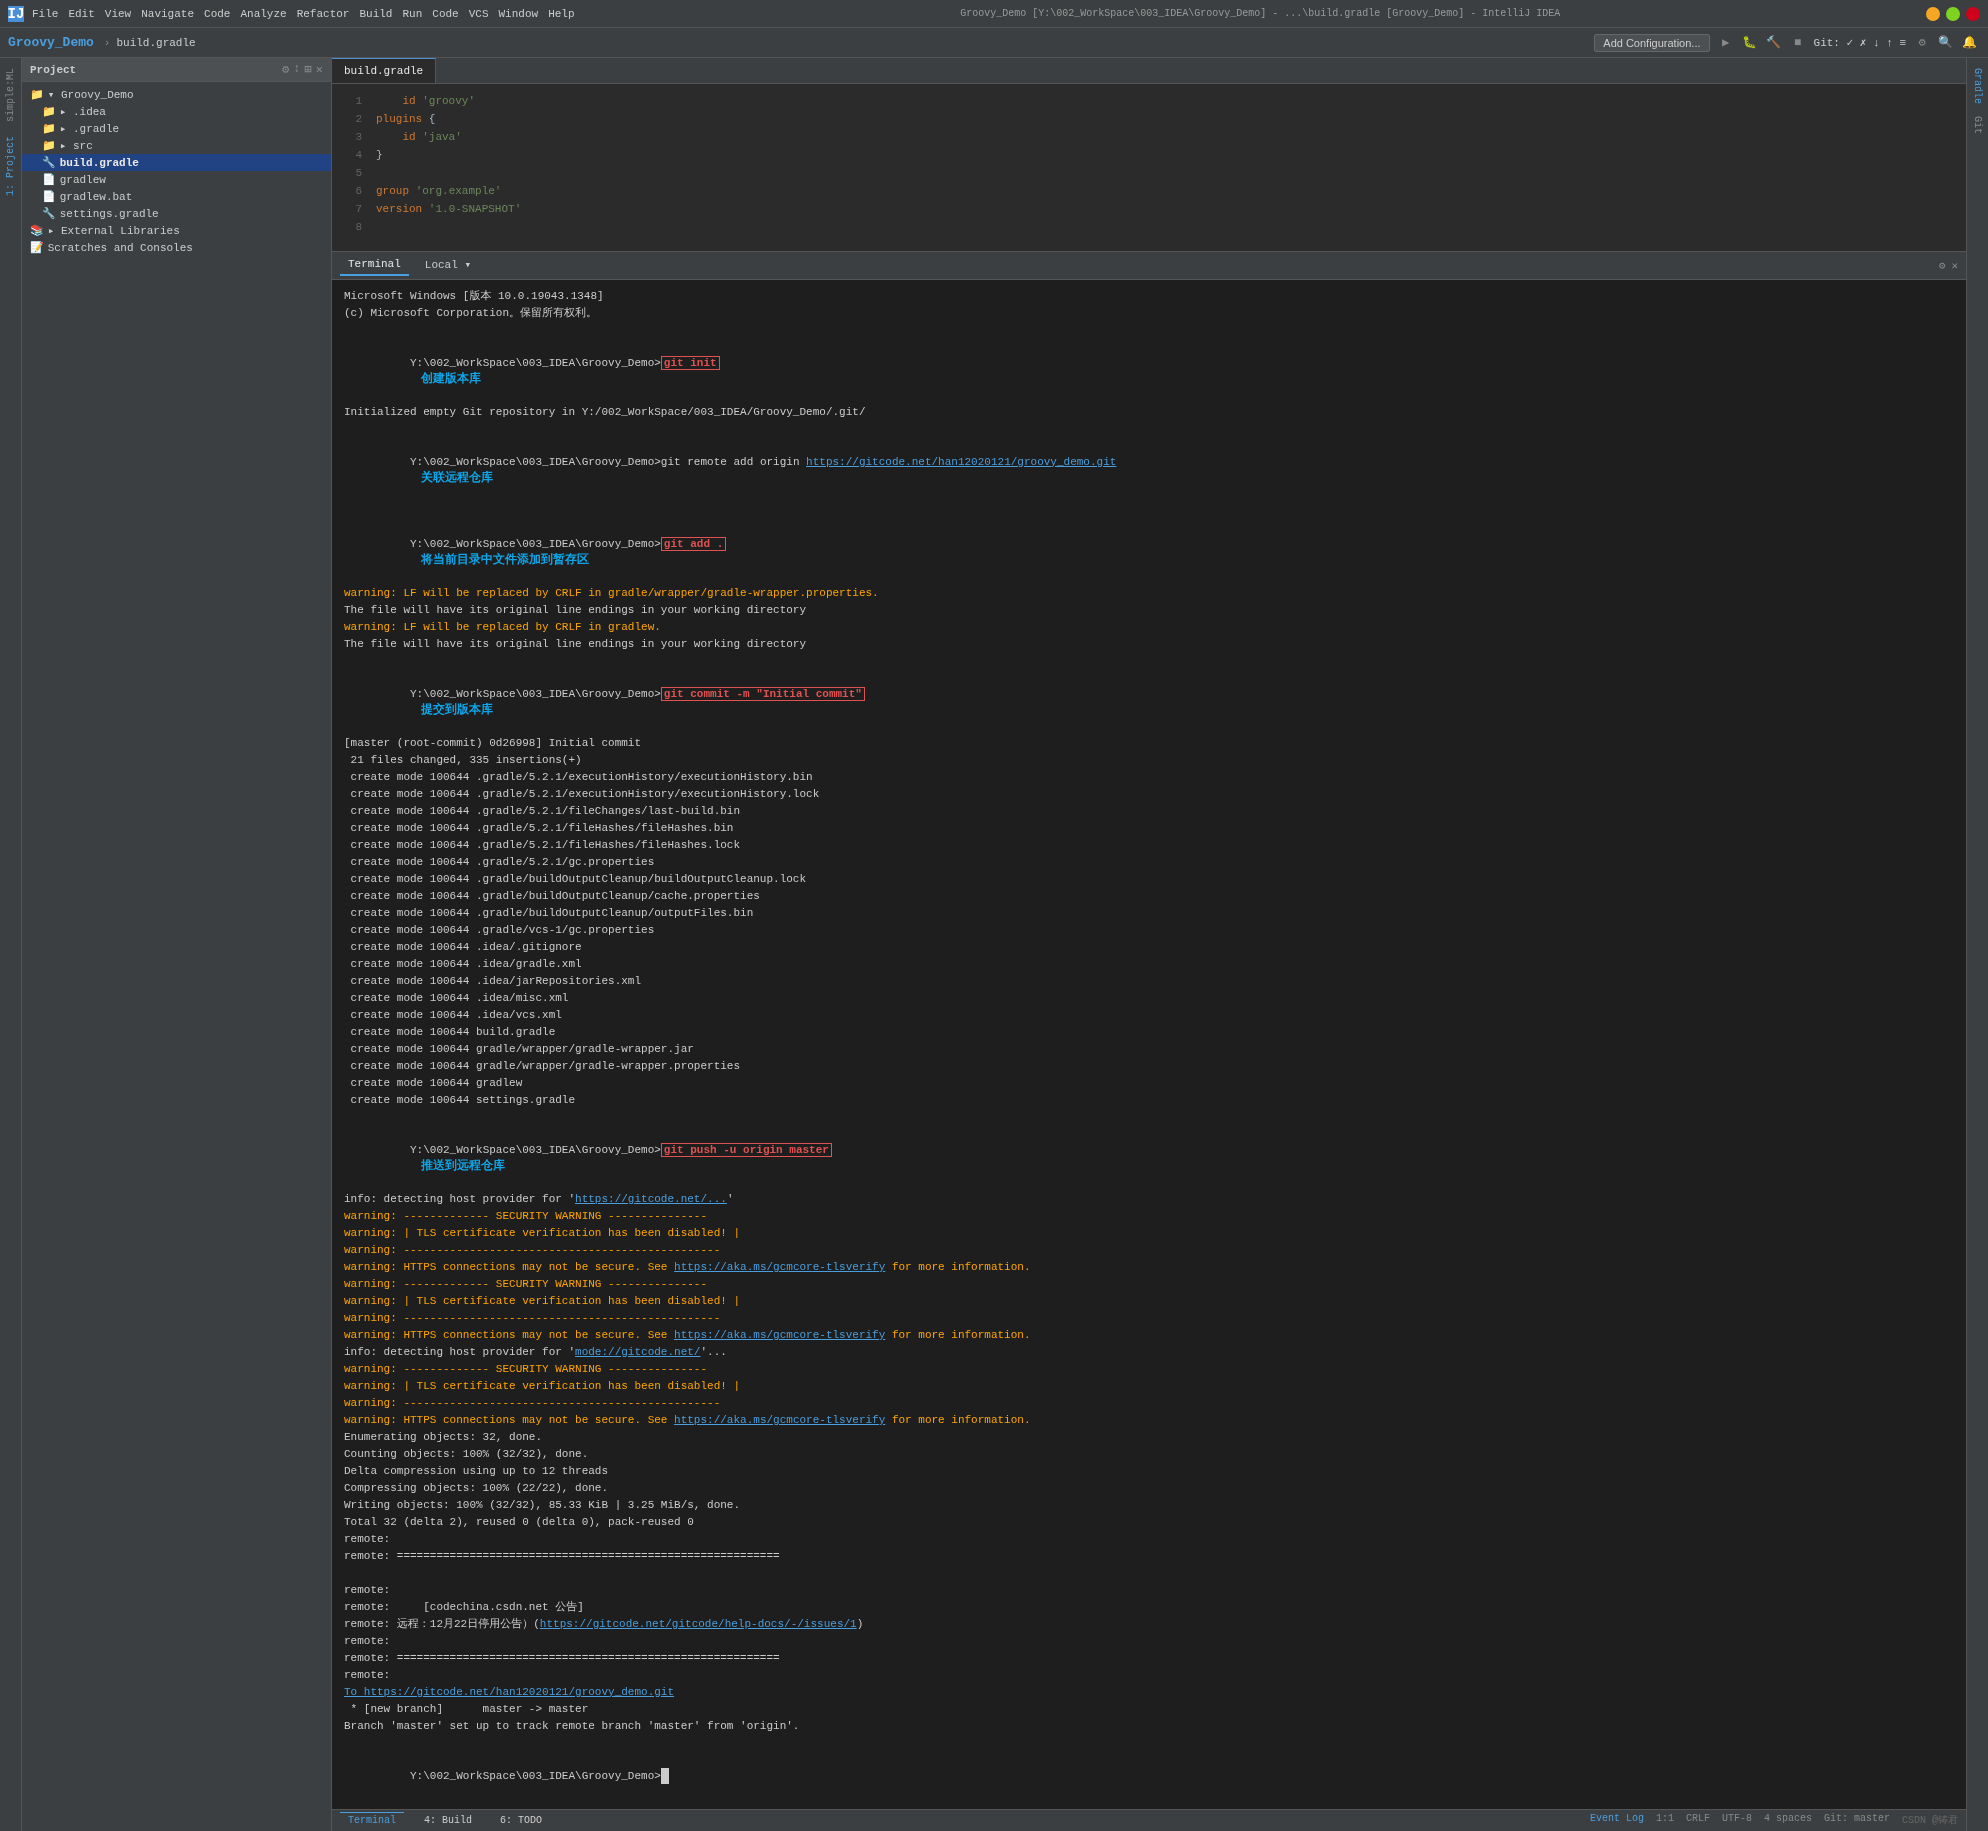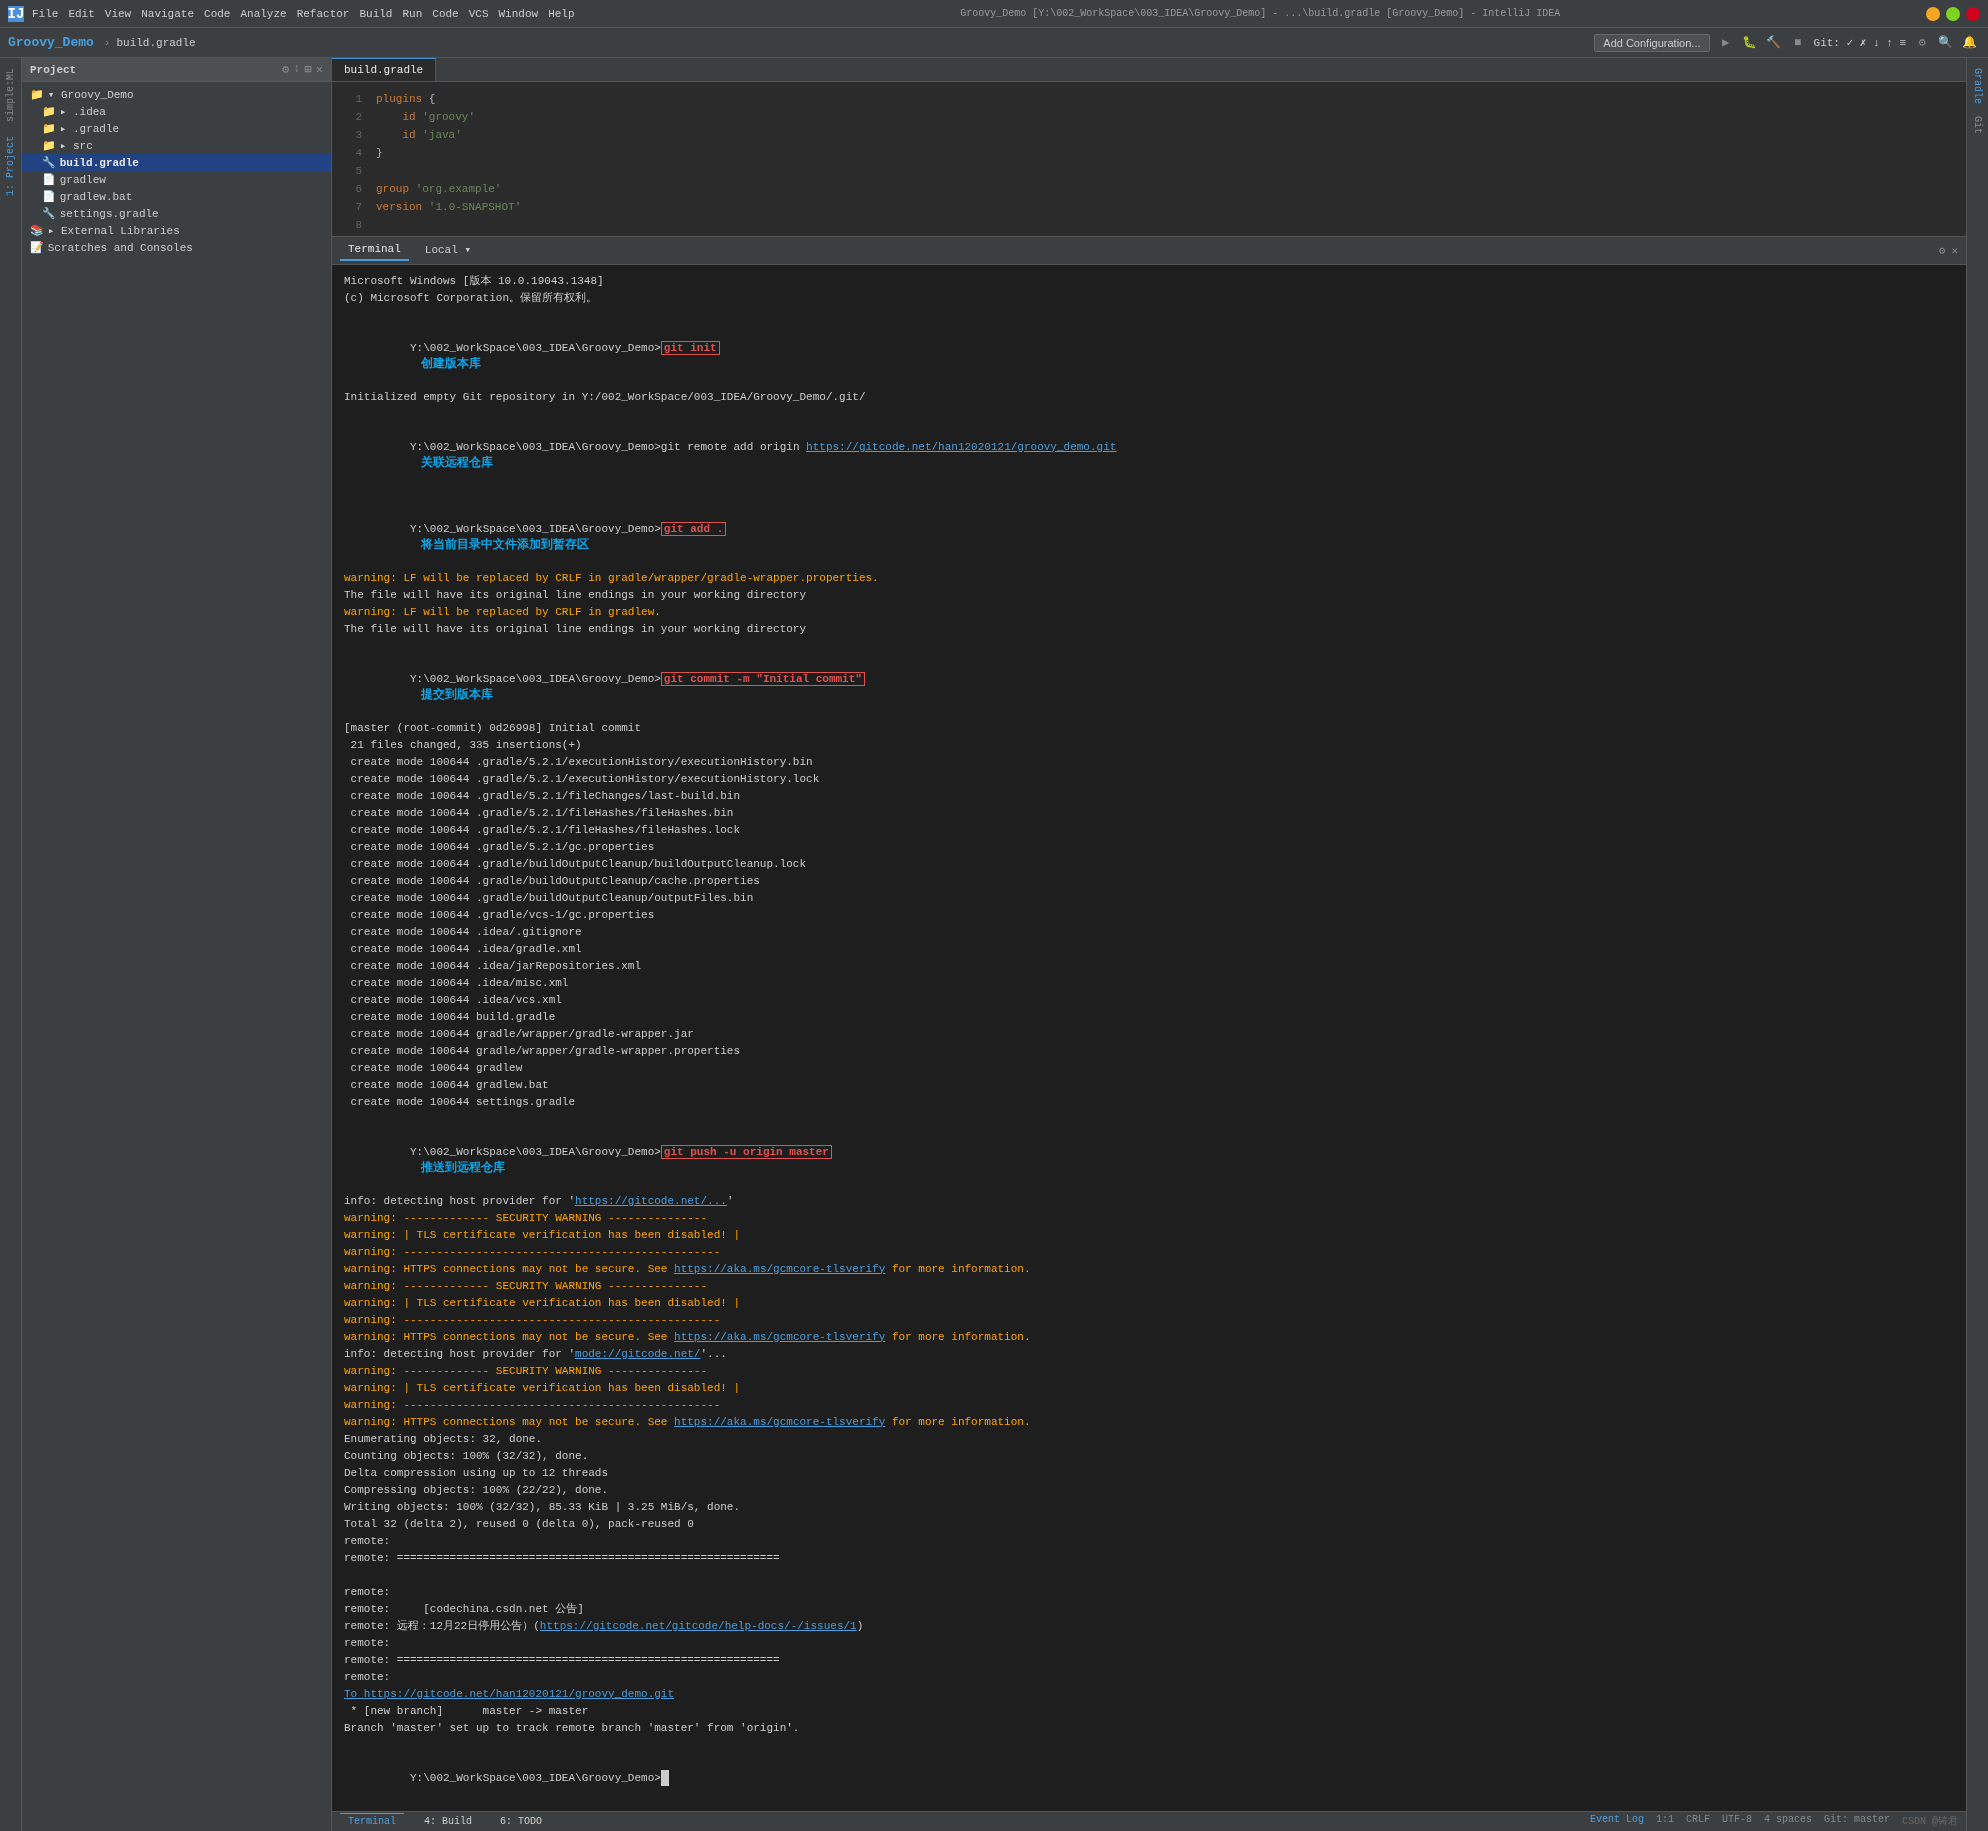--- a/index.html
+++ b/index.html
@@ -474,22 +474,22 @@
         <div>1</div>
           <div>2</div>
           <div>3</div>
           <div>4</div>
           <div>5</div>
         <div>6</div>
           <div>7</div>
           <div>8</div>
       </div>
       <div class="code-area">
+        <div class="code-line">&nbsp;&nbsp;&nbsp;&nbsp;<span class="kw">id</span> <span class="str">'groovy'</span></div>
         <div class="code-line"><span class="kw">plugins</span> {</div>
-        <div class="code-line">&nbsp;&nbsp;&nbsp;&nbsp;<span class="kw">id</span> <span class="str">'groovy'</span></div>
         <div class="code-line">&nbsp;&nbsp;&nbsp;&nbsp;<span class="kw">id</span> <span class="str">'java'</span></div>
         <div class="code-line">}</div>
         <div class="code-line">&nbsp;</div>
         <div class="code-line"><span class="kw">group</span> <span class="str">'org.example'</span></div>
         <div class="code-line"><span class="kw">version</span> <span class="str">'1.0-SNAPSHOT'</span></div>
         <div class="code-line">&nbsp;</div>
       </div>
     </div>
 
     <div class="terminal-section">
@@ -548,21 +548,20 @@
         <div class="t-line t-info">&nbsp;create mode 100644 .gradle/vcs-1/gc.properties</div>
         <div class="t-line t-info">&nbsp;create mode 100644 .idea/.gitignore</div>
         <div class="t-line t-info">&nbsp;create mode 100644 .idea/gradle.xml</div>
         <div class="t-line t-info">&nbsp;create mode 100644 .idea/jarRepositories.xml</div>
         <div class="t-line t-info">&nbsp;create mode 100644 .idea/misc.xml</div>
         <div class="t-line t-info">&nbsp;create mode 100644 .idea/vcs.xml</div>
         <div class="t-line t-info">&nbsp;create mode 100644 build.gradle</div>
         <div class="t-line t-info">&nbsp;create mode 100644 gradle/wrapper/gradle-wrapper.jar</div>
         <div class="t-line t-info">&nbsp;create mode 100644 gradle/wrapper/gradle-wrapper.properties</div>
         <div class="t-line t-info">&nbsp;create mode 100644 gradlew</div>
-        <div class="t-line t-info">&nbsp;create mode 100644 gradlew.bat</div>
         <div class="t-line t-info">&nbsp;create mode 100644 settings.gradle</div>
         <div class="t-line">&nbsp;</div>
 
         <div class="t-line">
           <span class="t-prompt">Y:\002_WorkSpace\003_IDEA\Groovy_Demo&gt;</span><span style="display:inline;border:1.5px solid #e05252;padding:0 2px;color:#e05252;font-weight:bold;">git push -u origin master</span>
           <span class="t-annotation">推送到远程仓库</span>
         </div>
         <div class="t-line t-info">info: detecting host provider for '<span class="t-link">https://gitcode.net/...</span>'</div>
         <div class="t-line t-warning">warning: ------------- SECURITY WARNING ---------------</div>
         <div class="t-line t-warning">warning: | TLS certificate verification has been disabled! |</div>

